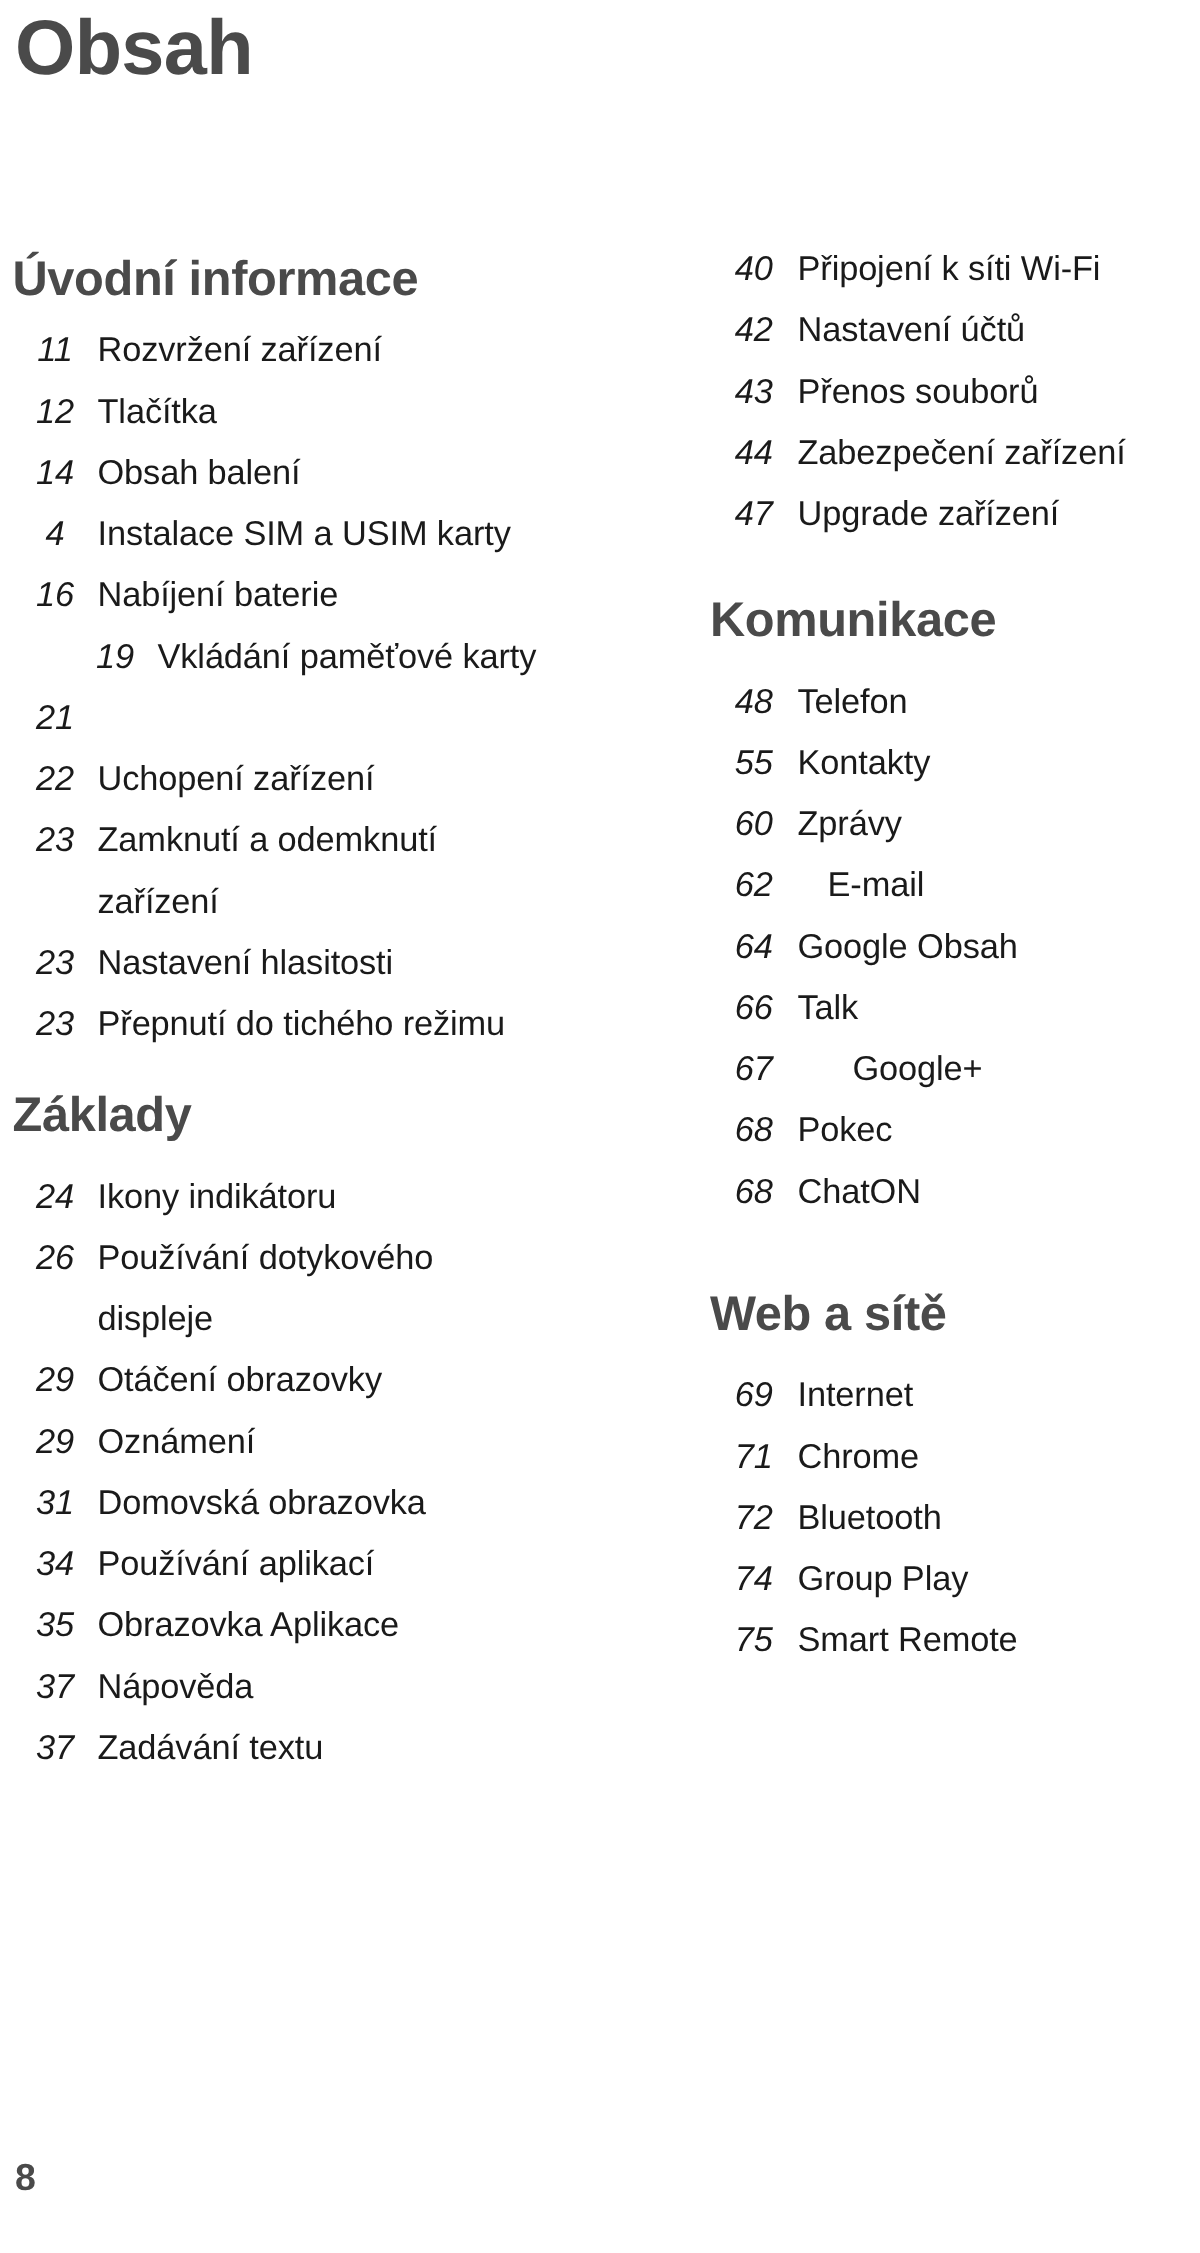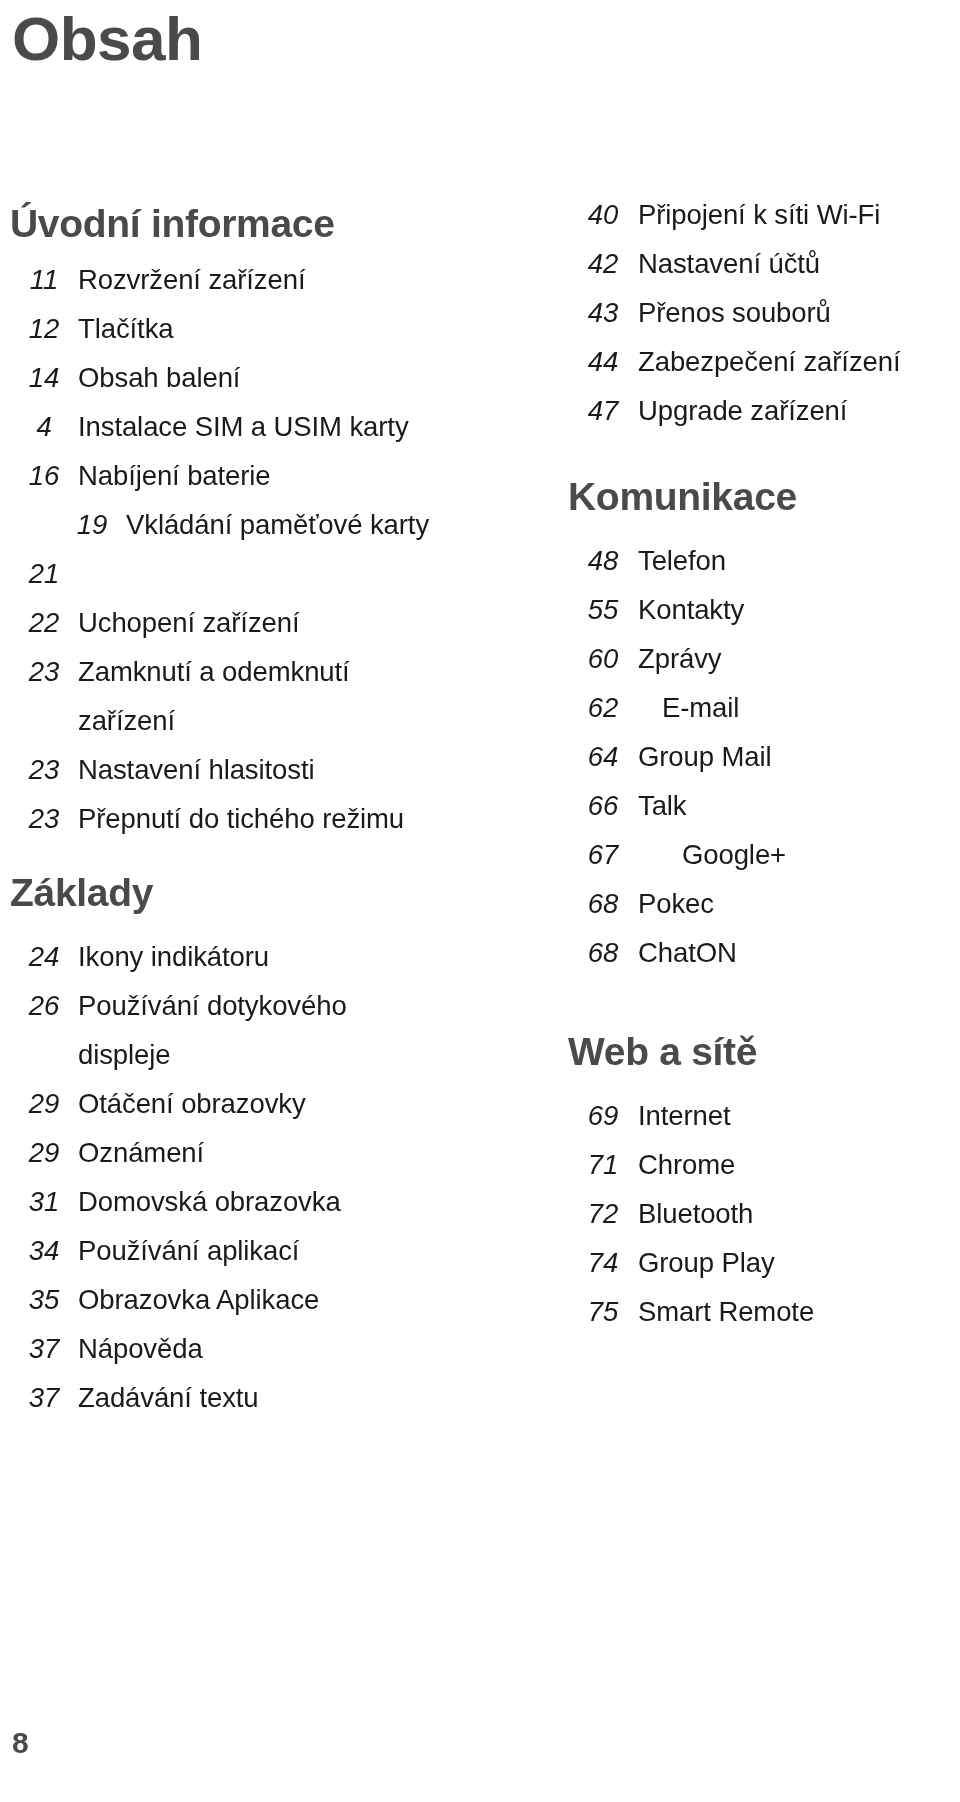--- a/index.html
+++ b/index.html
@@ -212,21 +212,21 @@
       <div class="toc-entry" style="position: absolute; top: 634px; left: 0px; width: 100%;">
         <span class="toc-num">60</span>
         <span class="toc-label">Zprávy</span>
       </div>
       <div class="toc-entry" style="position: absolute; top: 683px; left: 0px; width: 100%; gap: 24px;">
         <span class="toc-num">62</span>
         <span class="toc-label">E-mail</span>
       </div>
       <div class="toc-entry" style="position: absolute; top: 732px; left: 0px; width: 100%;">
         <span class="toc-num">64</span>
-        <span class="toc-label">Group Mail</span>
+        <span class="toc-label">Google Obsah</span>
       </div>
       <div class="toc-entry" style="position: absolute; top: 781px; left: 0px; width: 100%;">
         <span class="toc-num">66</span>
         <span class="toc-label">Talk</span>
       </div>
       <div class="toc-entry" style="position: absolute; top: 830px; left: 0px; width: 100%; gap: 44px;">
         <span class="toc-num">67</span>
         <span class="toc-label">Google+</span>
       </div>
       <div class="toc-entry" style="position: absolute; top: 879px; left: 0px; width: 100%;">

